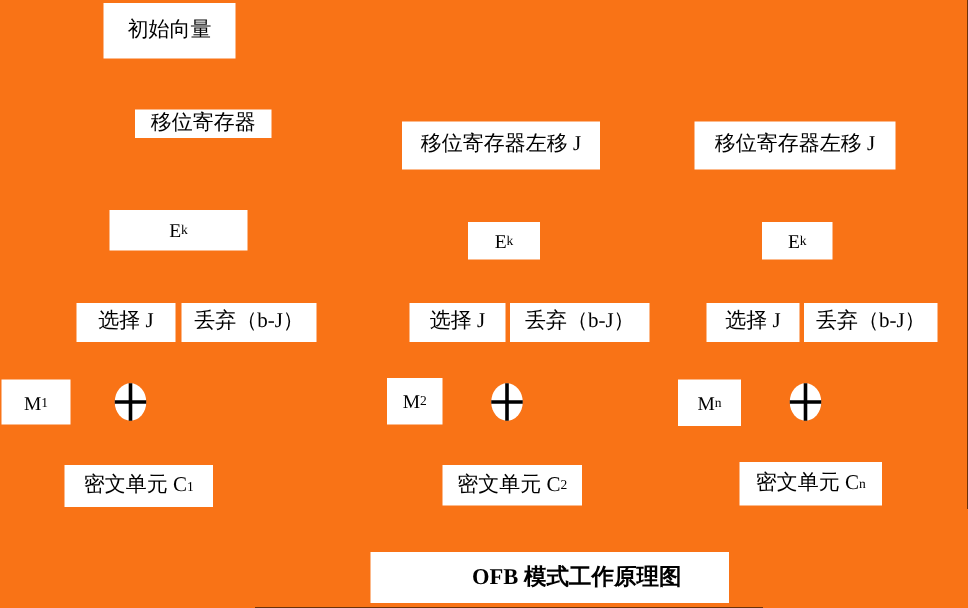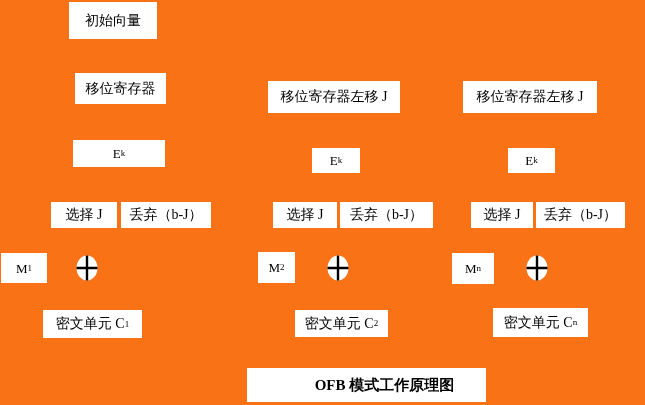--- a/index.html
+++ b/index.html
@@ -31,21 +31,21 @@
     height: 26px;
     display: block;
   }
   .title-box {
     font-weight: bold;
     font-size: 15px;
     padding-left: 36px;
   }
   
   .c1-iv    { left: 69px;  top: 2px;   width: 88px;  height: 37px; }
-  .c1-shift { left: 75px;  top: 73px;  width: 91px;  height: 31px; }
+  .c1-shift { left: 90px;  top: 73px;  width: 91px;  height: 19px; }
   .c1-e     { left: 73px;  top: 140px; width: 92px;  height: 27px; }
   .c1-sel   { left: 51px;  top: 202px; width: 66px;  height: 26px; }
   .c1-dis   { left: 121px; top: 202px; width: 90px;  height: 26px; }
   .c1-m     { left: 1px;   top: 253px; width: 46px;  height: 30px; }
   .c1-xor   { left: 76px;  top: 255px; }
   .c1-ciph  { left: 43px;  top: 310px; width: 99px;  height: 28px; }
   
   .c2-shift { left: 268px; top: 81px;  width: 132px; height: 32px; }
   .c2-e     { left: 312px; top: 148px; width: 48px;  height: 25px; }
   .c2-sel   { left: 273px; top: 202px; width: 64px;  height: 26px; }

